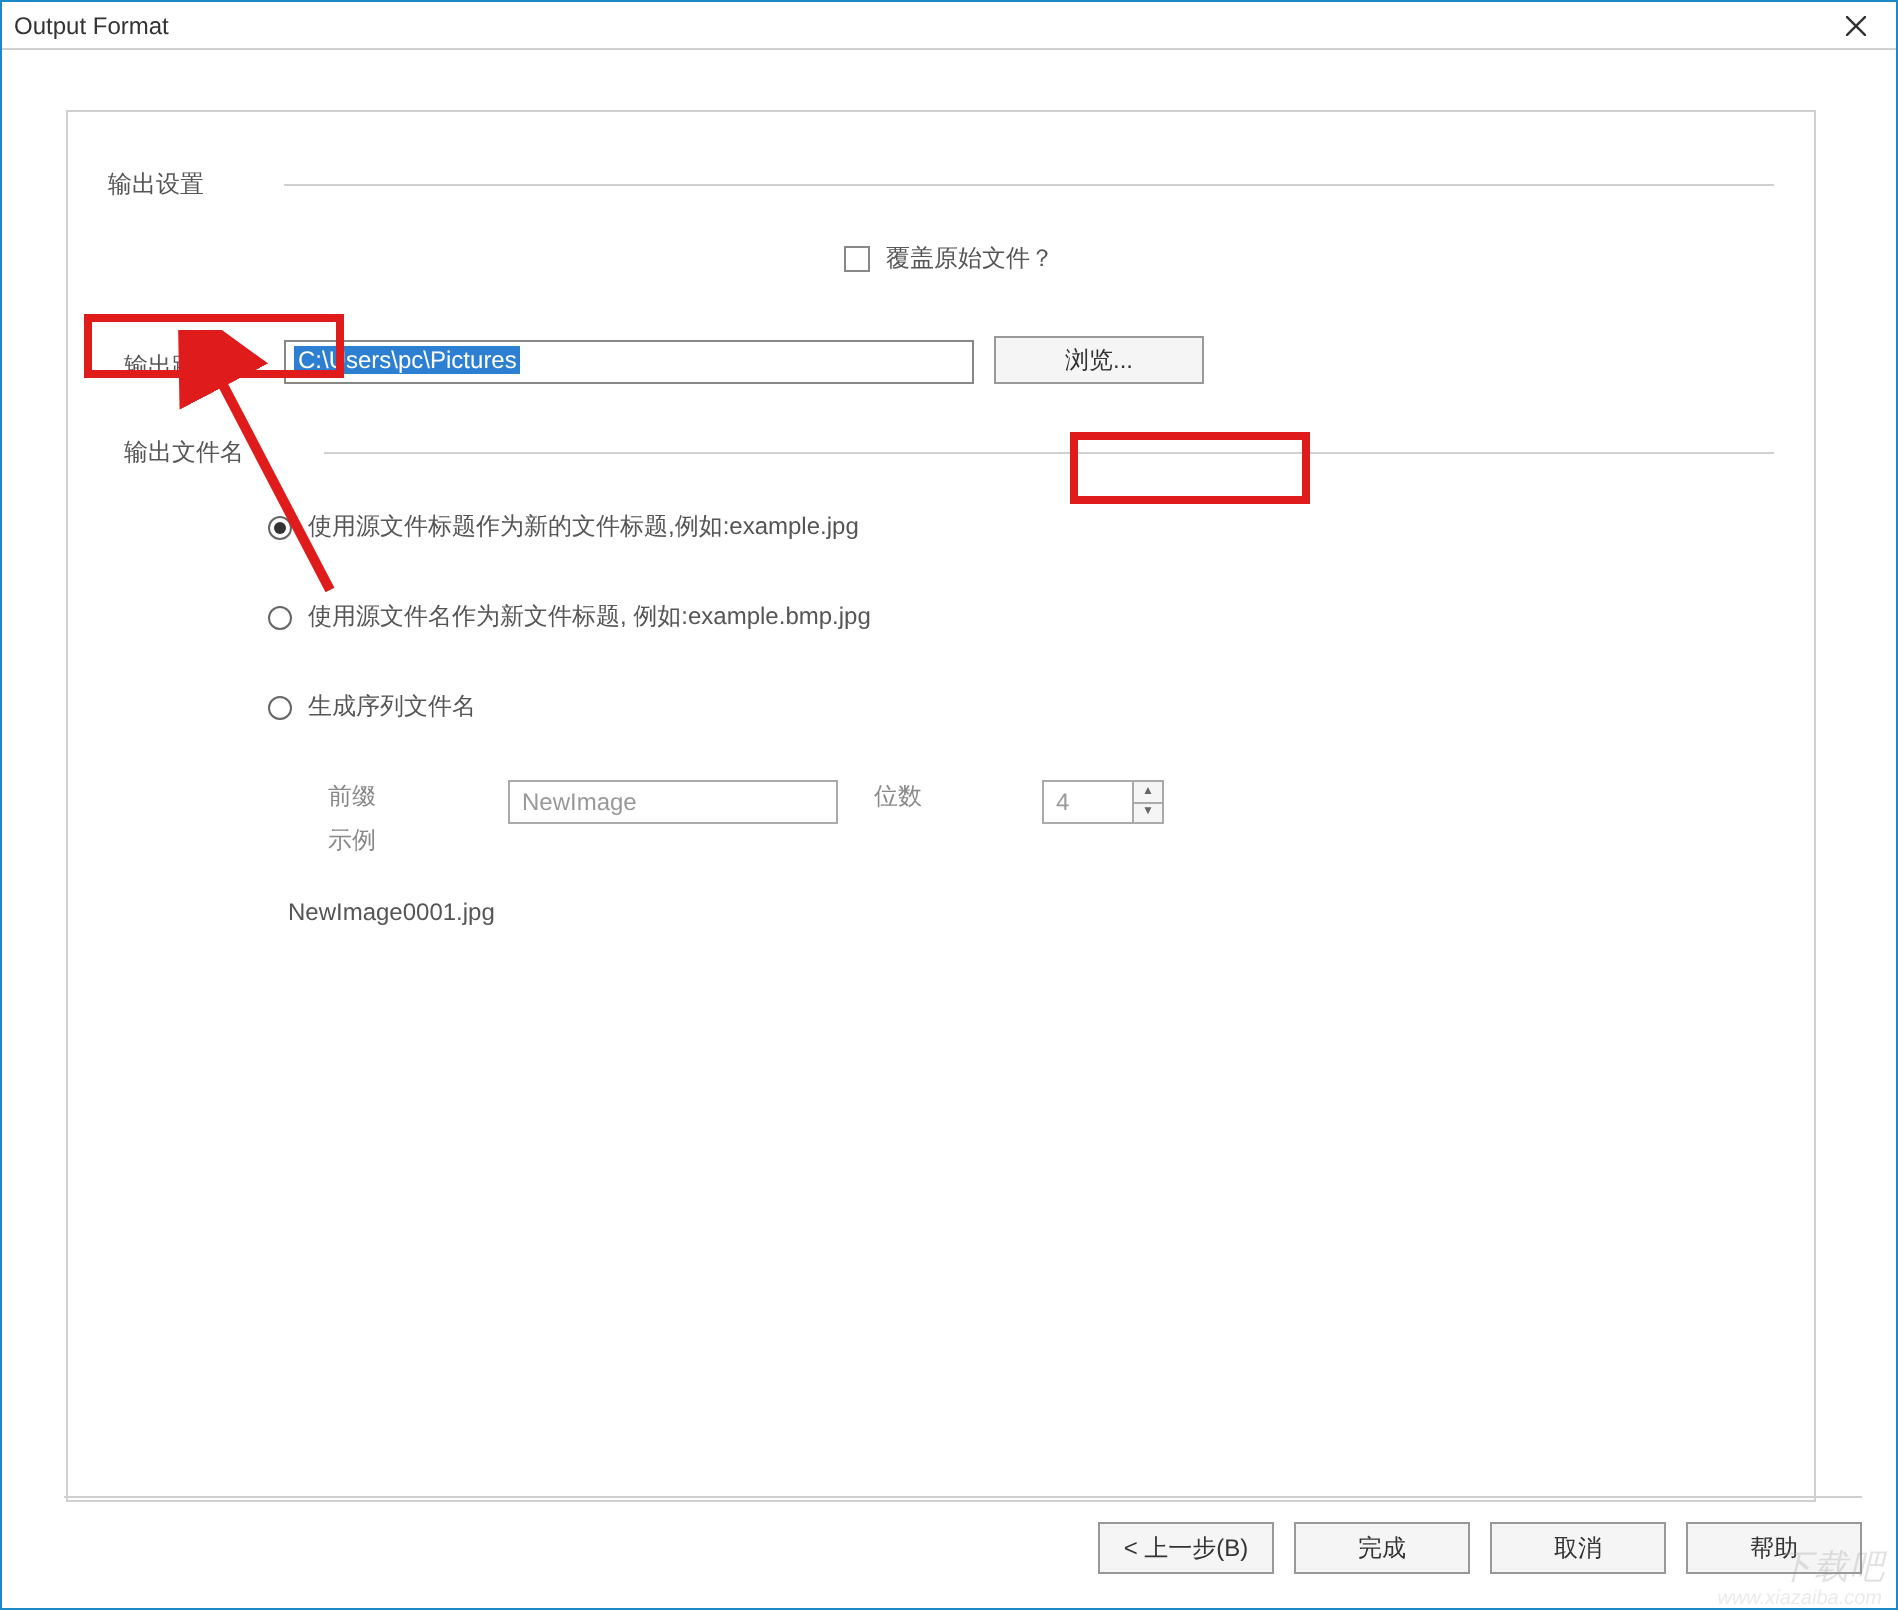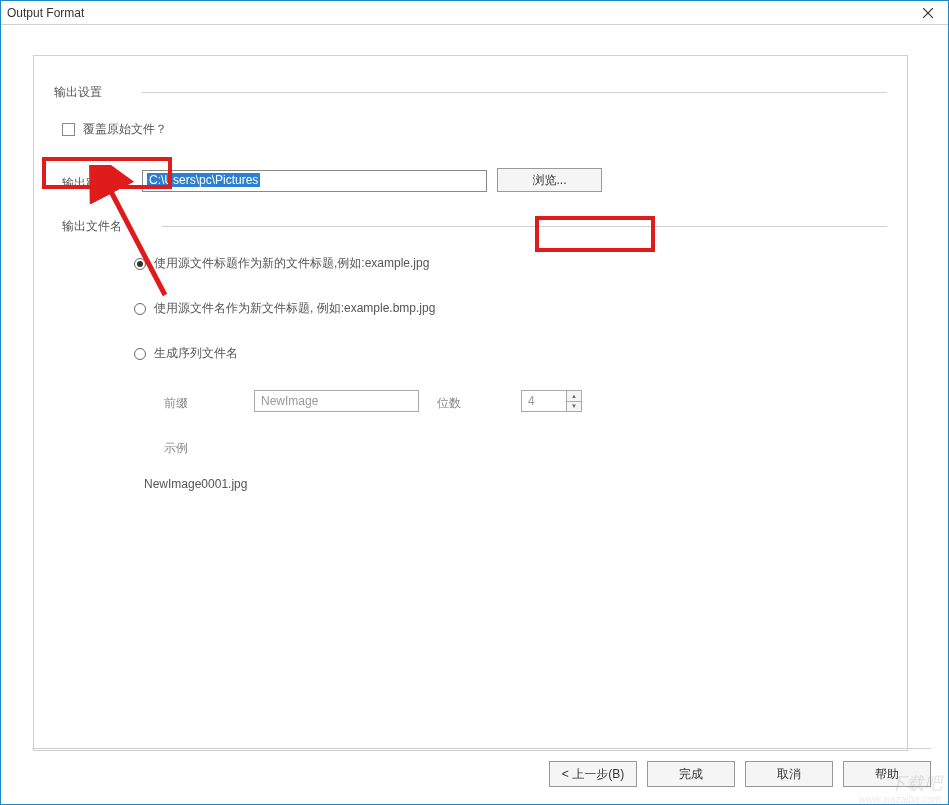--- a/index.html
+++ b/index.html
@@ -72,20 +72,21 @@
     .section-line {
       flex: 1;
       height: 1px;
       background: #d0d0d0;
       margin-left: 40px;
     }
     .checkbox-row {
       display: flex;
       align-items: center;
       margin: 18px 0 30px 8px;
+      justify-content: center;
     }
     .checkbox {
       width: 13px;
       height: 13px;
       border: 1px solid #888;
       background: #fff;
       margin-right: 8px;
     }
     .checkbox-label {
       font-size: 12px;
@@ -159,22 +160,21 @@
     .radio-label {
       font-size: 12px;
       color: #555;
     }
     .seq-options {
       margin-left: 110px;
       margin-top: 8px;
     }
     .seq-row {
       display: flex;
-      align-items: flex-end;
-      margin-bottom: 28px;
+      align-items: flex-start;
     }
     .seq-label {
       font-size: 12px;
       color: #888;
       width: 90px;
     }
     .seq-input {
       width: 165px;
       height: 22px;
       border: 1px solid #aaa;

